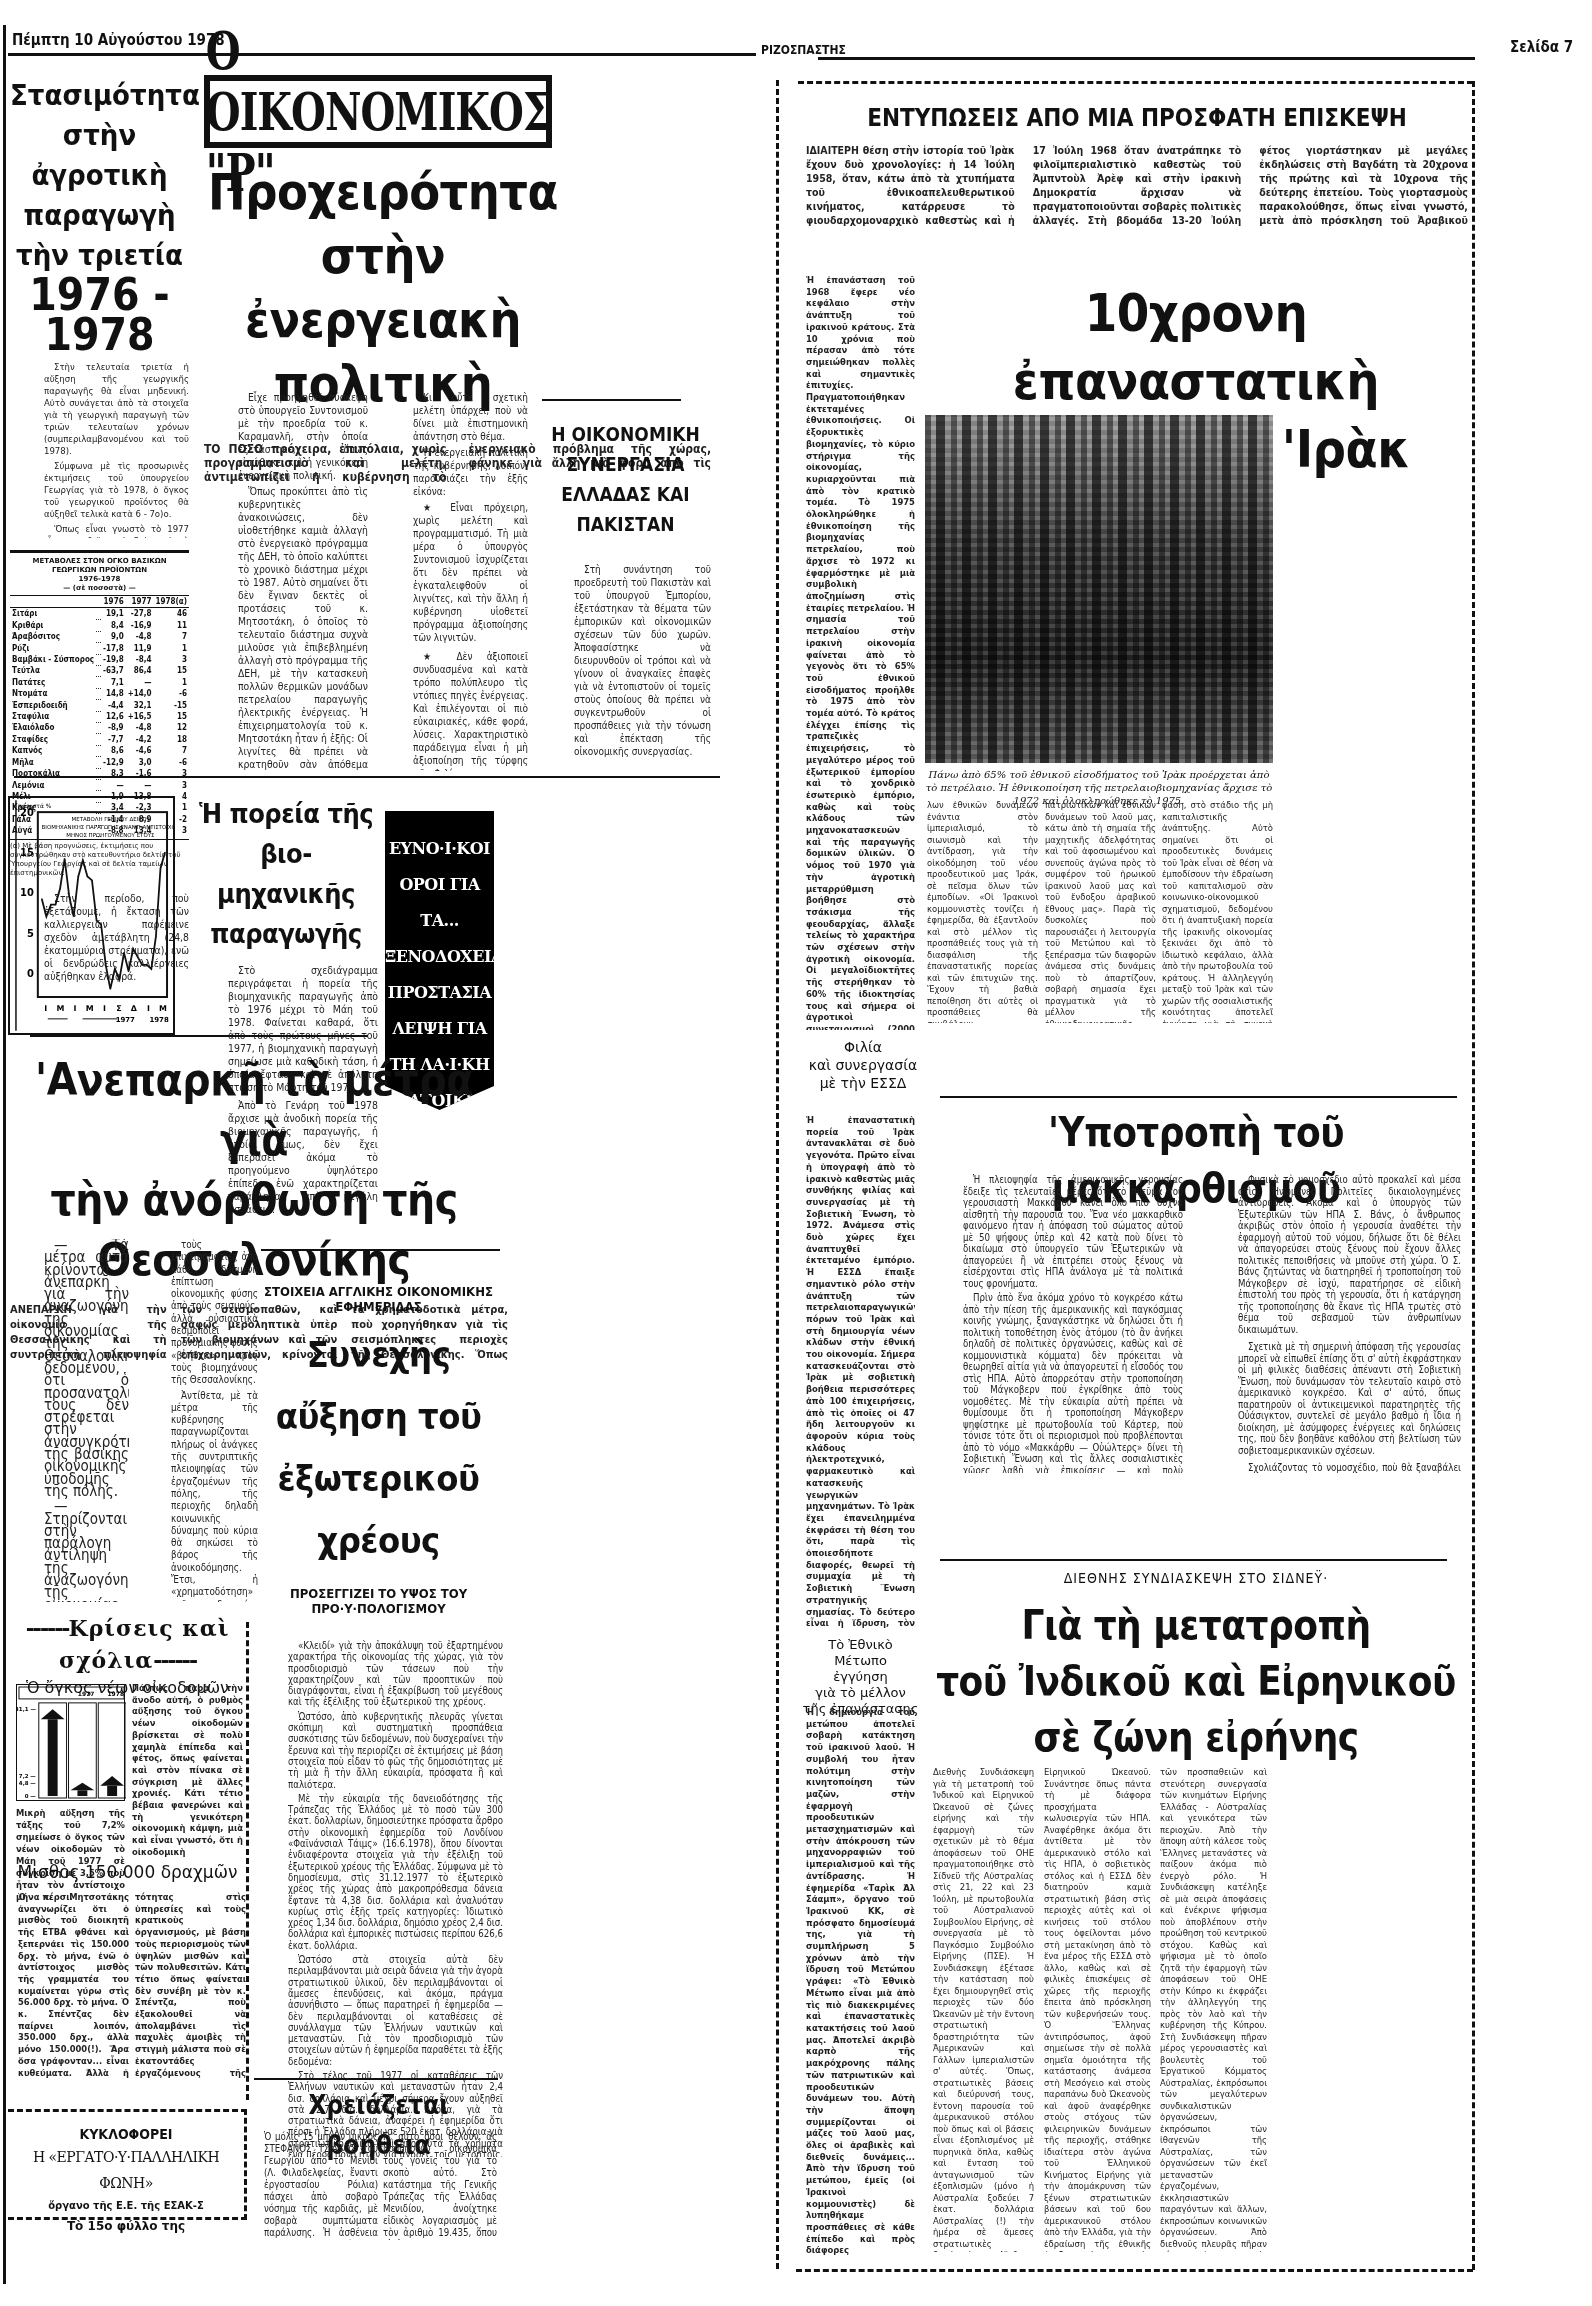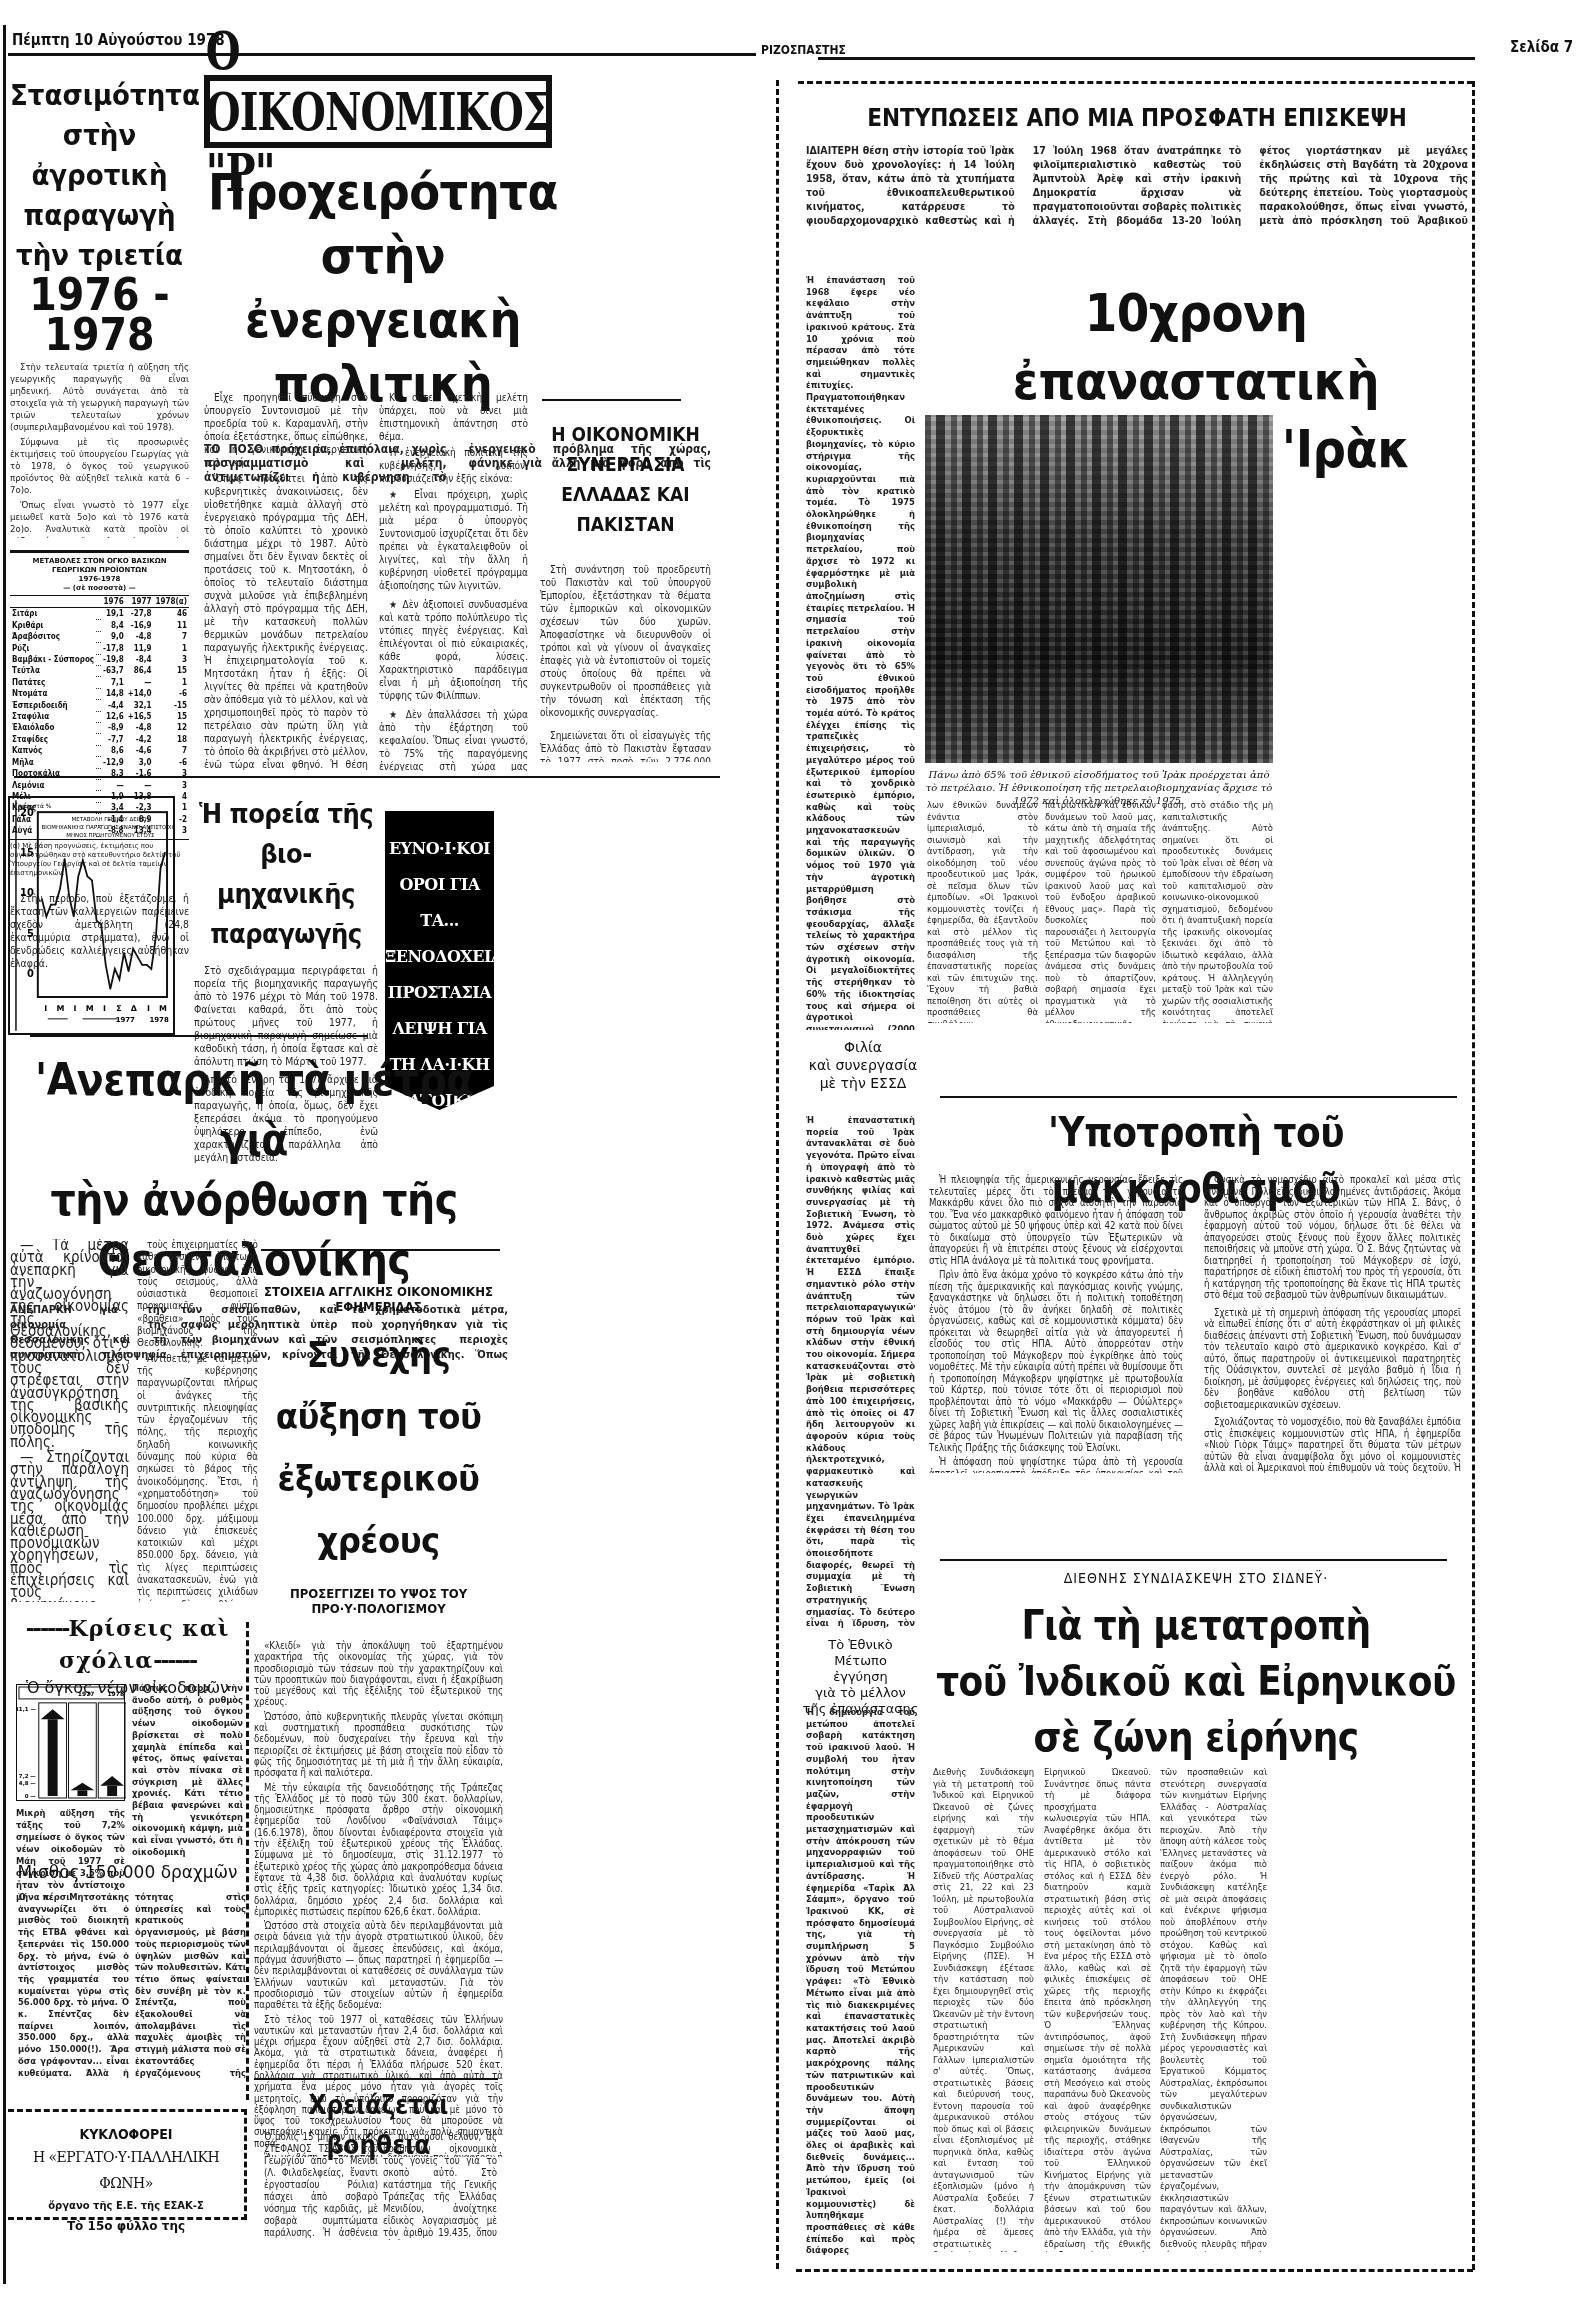--- a/index.html
+++ b/index.html
@@ -4,21 +4,21 @@
 <style>
   * { box-sizing: border-box; margin: 0; padding: 0; }
   html, body { width: 1592px; height: 2306px; background: #fff; overflow: hidden; }
   body { position: relative; font-family: "DejaVu Sans", sans-serif; color: #111; }
   .abs { position: absolute; }
   .rule { position: absolute; background: #111; }
   .dashv { position: absolute; border-left: 3px dashed #111; width: 0; }
   .dashh { position: absolute; border-top: 3px dashed #111; height: 0; }
   .head-cond { font-family: "Liberation Sans Narrow", "DejaVu Sans Condensed", "Liberation Sans", sans-serif; font-weight: 700; letter-spacing: -1px; transform-origin: left top; }
   .body-txt { font-family: "DejaVu Sans Condensed", "Liberation Sans", sans-serif; font-size: 10.4px; line-height: 13px; text-align: justify; color: #222; overflow: hidden; }
-  .body-txt p { text-indent: 10px; margin-bottom: 3px; }
+  .body-txt p { text-indent: 10px; margin-bottom: 3px; margin-left: 34px; }
   .bold-txt { font-weight: 700; }
   .center { text-align: center; }
   .serif { font-family: "DejaVu Serif", "Liberation Serif", serif; }
   .box-black { background: #000000; color: #fff; }
   .photo {
     background:
       repeating-linear-gradient(90deg, rgba(0,0,0,0.55) 0 6px, rgba(0,0,0,0.15) 6px 11px, rgba(0,0,0,0.7) 11px 20px, rgba(0,0,0,0.2) 20px 26px),
       repeating-linear-gradient(0deg, rgba(255,255,255,0.15) 0 4px, rgba(0,0,0,0.1) 4px 9px),
       linear-gradient(180deg, #bdbdbd 0%, #5a5a5a 35%, #2d2d2d 70%, #7a7a7a 100%);
   }

